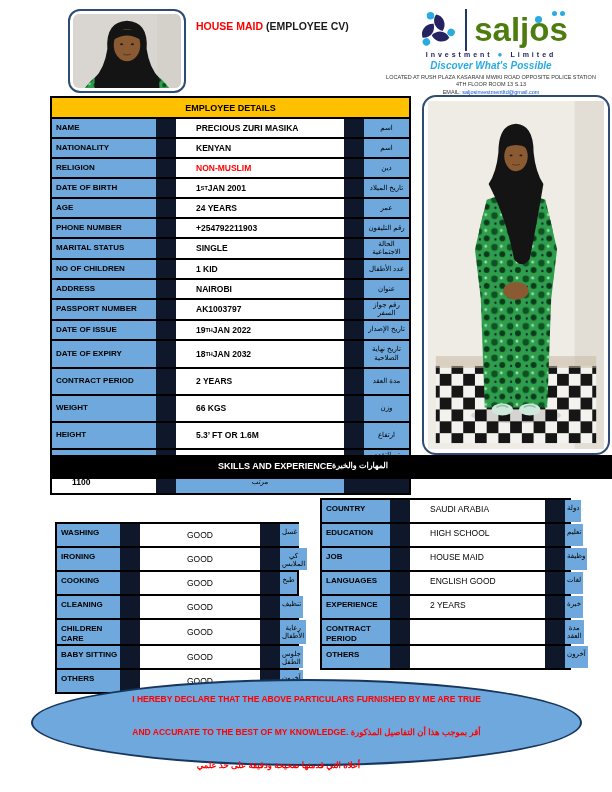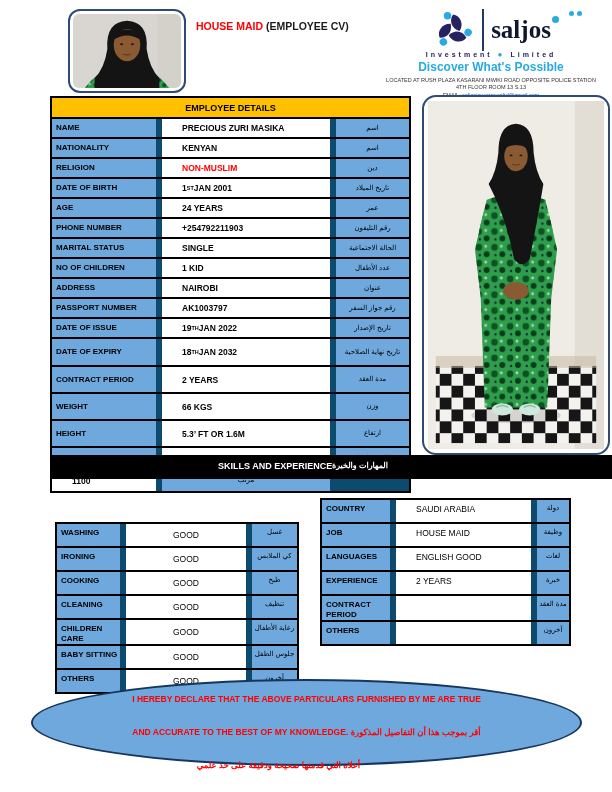--- a/index.html
+++ b/index.html
@@ -12,35 +12,35 @@
   .photo-small svg{width:100%;height:100%;display:block;border-radius:6px;}
 
   .doc-title{position:absolute;left:196px;top:20px;font-size:10.5px;font-weight:bold;white-space:nowrap;}
   .doc-title .red{color:#FF0000;}
   .doc-title .dark{color:#1a1a1a;}
 
   .logo{position:absolute;left:372px;top:8px;width:238px;text-align:center;}
   .logo-row{display:flex;align-items:center;justify-content:center;gap:7px;height:44px;}
   .logo-mark{width:44px;height:44px;flex:0 0 auto;}
   .logo-divider{width:2px;height:42px;background:#1F3864;flex:0 0 auto;}
-  .wordmark{position:relative;font-family:Liberation Serif, serif;
-    font-size:25px;font-weight:bold;color:#0f172a;line-height:36px;letter-spacing:0px;}
+  .wordmark{position:relative;font-family:Liberation Sans, sans-serif;
+    font-size:33px;font-weight:bold;color:#4d7c0f;line-height:36px;letter-spacing:0px;}
   .wordmark .dot{position:absolute;background:#29ABE2;border-radius:50%;}
   .wordmark .jdot{width:7px;height:7px;left:61px;top:4px;}
   .wordmark .odot1{width:5px;height:5px;left:78px;top:-1px;}
   .wordmark .odot2{width:5px;height:5px;left:86px;top:-1px;}
   .logo-sub{font-size:7px;font-weight:bold;letter-spacing:3px;color:#262262;margin-top:-2px;}
   .logo-sub .bdot{color:#29ABE2;font-size:8px;}
-  .logo-tagline{font-size:12px;font-weight:bold;color:#29ABE2;margin-top:1px;}
+  .logo-tagline{font-size:10px;font-style:italic;font-weight:bold;color:#29ABE2;margin-top:1px;}
   .logo-address{margin-top:3px;font-size:5.5px;color:#333;line-height:1.35;}
   .logo-address .email{color:#1155CC;text-decoration:underline;}
 
   
   .dtable{position:absolute;border:2px solid #000;background:#000;display:flex;flex-direction:column;gap:2px;}
-  .t-row{display:grid;gap:6px;background:#0c4a6e;}
+  .t-row{display:grid;gap:20px;background:#0f172a;}
   .cell{background:#6FA8DC;display:flex;align-items:center;box-sizing:border-box;}
   .cell.val{background:#fff;font-weight:bold;padding-left:20px;font-size:8.5px;}
   .cell.val.red{color:#FF0000;}
   .cell.lbl{font-weight:bold;padding-left:4px;font-size:8px;line-height:1.25;}
   .cell.ar{justify-content:center;font-size:7px;direction:rtl;text-align:center;line-height:1.2;padding:1px 2px;}
   sup{font-size:5.5px;vertical-align:super;line-height:0;}
 
   
   #main-table{left:50px;top:96px;width:357px;}
   #main-table .t-row{grid-template-columns:104px 168px 1fr;}
@@ -328,20 +328,25 @@
       </div>
     </div>
 
   <div class="dtable" id="skills-right">
       <div class="t-row">
         <div class="cell lbl">COUNTRY</div>
         <div class="cell val">SAUDI ARABIA</div>
         <div class="cell ar">دولة</div>
       </div>
       <div class="t-row">
+        <div class="cell lbl">EDUCATION</div>
+        <div class="cell val">HIGH SCHOOL</div>
+        <div class="cell ar">تعليم</div>
+      </div>
+      <div class="t-row">
         <div class="cell lbl">JOB</div>
         <div class="cell val">HOUSE MAID</div>
         <div class="cell ar">وظيفة</div>
       </div>
       <div class="t-row">
         <div class="cell lbl">LANGUAGES</div>
         <div class="cell val">ENGLISH GOOD</div>
         <div class="cell ar">لغات</div>
       </div>
       <div class="t-row">

